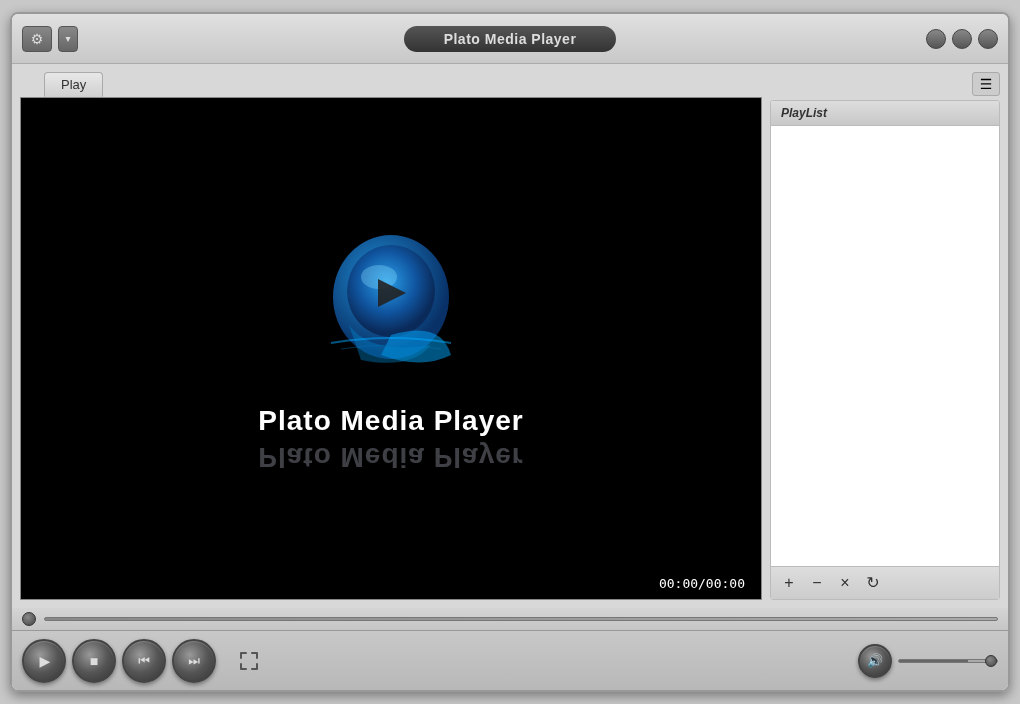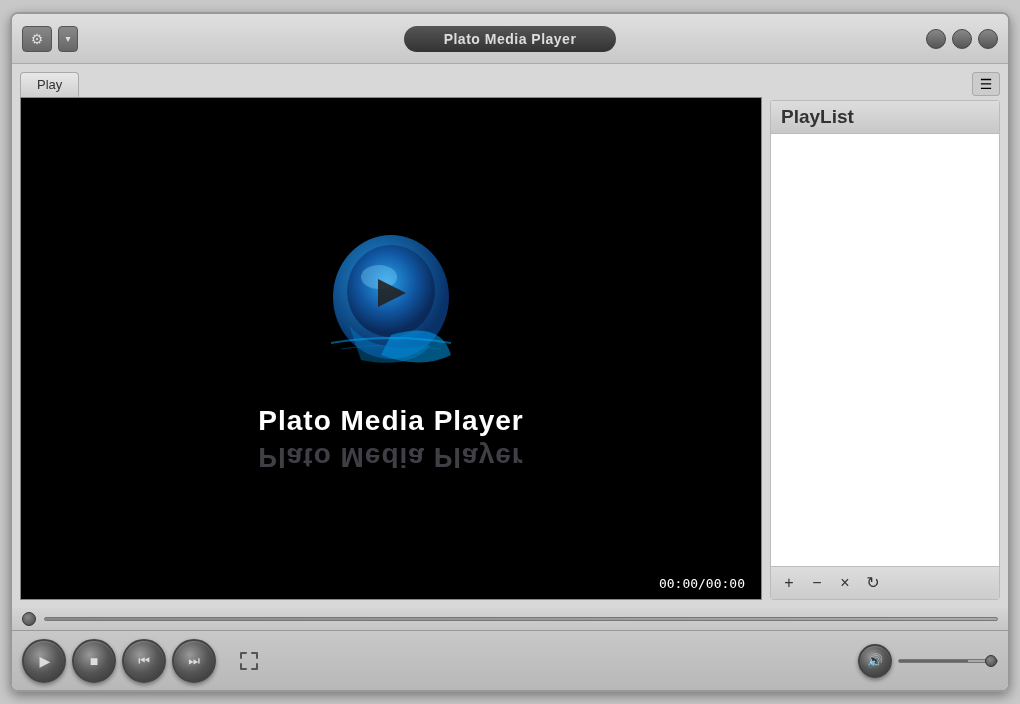--- a/index.html
+++ b/index.html
@@ -122,20 +122,21 @@
       flex: 1;
       display: flex;
       flex-direction: column;
       overflow: hidden;
     }
 
     .tab-bar {
       display: flex;
       align-items: flex-end;
       margin-bottom: 0;
+      margin-left: 24px;
     }
 
     .tab {
       background: linear-gradient(to bottom, #e8e8e8, #d0d0d0);
       border: 1px solid #aaa;
       border-bottom: 1px solid #d0d0d0;
       border-radius: 4px 4px 0 0;
       padding: 4px 16px;
       font-size: 13px;
       color: #333;
@@ -227,24 +228,25 @@
       border: 1px solid #bbb;
       border-radius: 3px;
       display: flex;
       flex-direction: column;
       overflow: hidden;
     }
 
     .playlist-header {
       background: linear-gradient(to bottom, #ddd, #c8c8c8);
       padding: 5px 10px;
-      font-size: 19px;
+      font-size: 12px;
       font-weight: bold;
       color: #333;
       border-bottom: 1px solid #bbb;
+      font-style: italic;
     }
 
     .playlist-content {
       flex: 1;
       background: #fff;
     }
 
     .playlist-footer {
       padding: 6px 8px;
       background: linear-gradient(to bottom, #ddd, #ccc);

